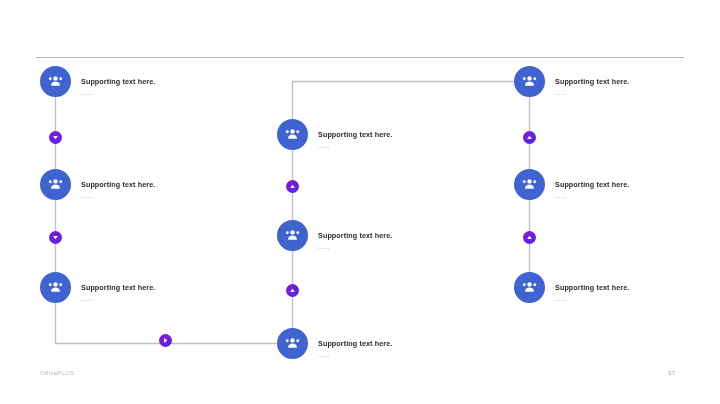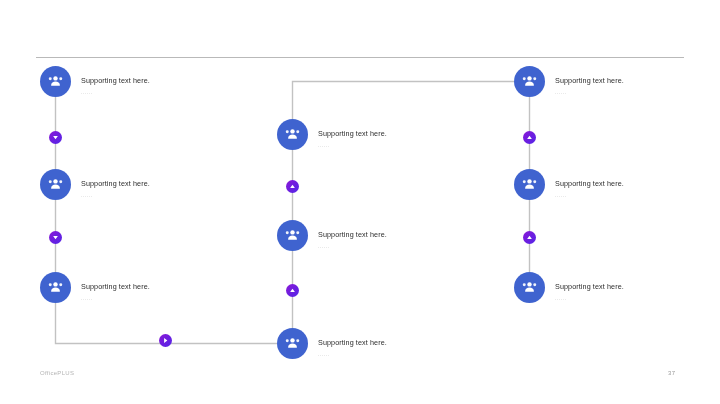--- a/index.html
+++ b/index.html
@@ -32,21 +32,22 @@
   .connectors {
     position: absolute;
     left: 0; top: 0;
     width: 720px; height: 404px;
   }
 
   
   .node {
     position: absolute;
     display: flex;
-    align-items: center;
+    align-items: flex-end;
+    font-weight: bold;
   }
   .node-circle {
     width: 31px;
     height: 31px;
     border-radius: 50%;
     background: #3f63cf;
     flex: 0 0 auto;
     display: flex;
     align-items: center;
     justify-content: center;

